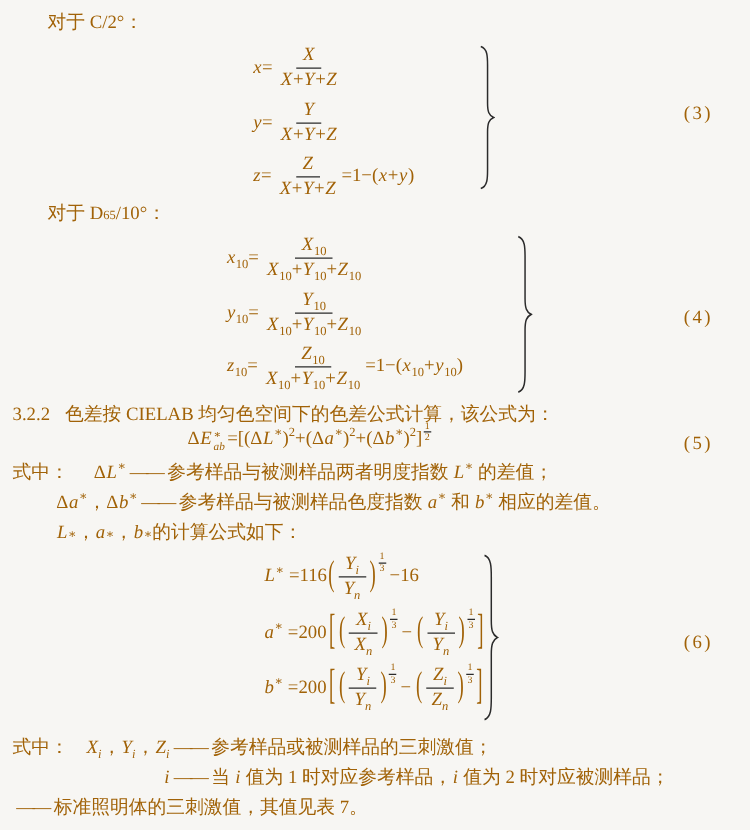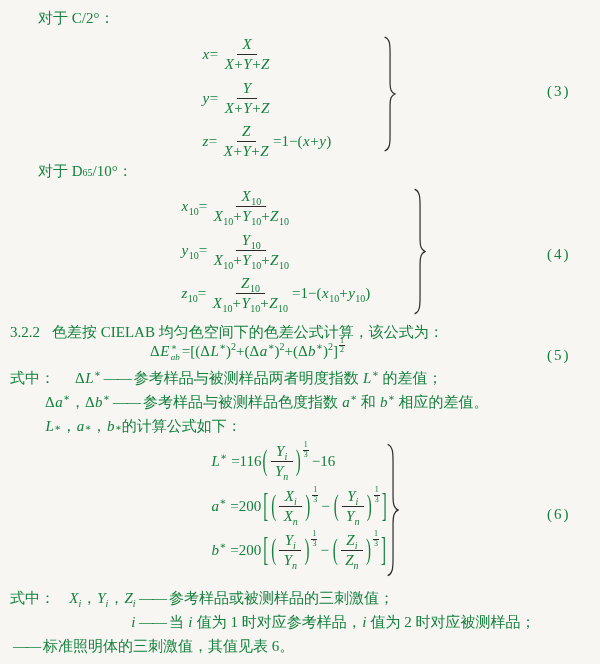--- a/index.html
+++ b/index.html
@@ -1,17 +1,17 @@
 <!DOCTYPE html>
 <html><head>
 <meta charset="utf-8">
 <style>
   html,body{margin:0;padding:0;}
   body{background:#e9e9e9;}
-  .page{position:relative;width:600px;height:664px;background:#f7f6f3;color:#15803d;
+  .page{position:relative;width:600px;height:664px;background:#f7f6f3;color:#a16207;
         font-family:"Liberation Serif","DejaVu Serif",serif;overflow:hidden;}
   .tline{position:absolute;font-size:15px;line-height:20px;white-space:nowrap;display:flex;align-items:baseline;}
   i{font-style:italic;padding:0 .5px;}
   sub,sup{font-size:10px;line-height:0;}
   .secnum{margin-right:12px;}
   .wlabel{margin-right:20px;}
   .dash{letter-spacing:-2px;margin:0 4px 0 3px;}
   .eqblock{position:absolute;display:flex;flex-direction:column;gap:6px;}
   .eqblock.g7{gap:7px;}
   .eqrow{display:flex;align-items:center;font-size:15px;white-space:nowrap;line-height:1.15;}
@@ -222,16 +222,16 @@
   </div>
   <div class="tline" style="left:10px;top:612px;">
     <span class="w6left w6right">
       <span><i>i</i></span>
     </span>
     <span class="dash">——</span>
     <span>当 <i>i</i> 值为 1 时对应参考样品，<i>i</i> 值为 2 时对应被测样品；</span>
   </div>
   <div class="tline" style="left:10px;top:636px;">
     <span class="dash">——</span>
-    <span>标准照明体的三刺激值，其值见表 6。</span>
+    <span>标准照明体的三刺激值，其值见表 7。</span>
   </div>
 
 </div>
 
 </body></html>

